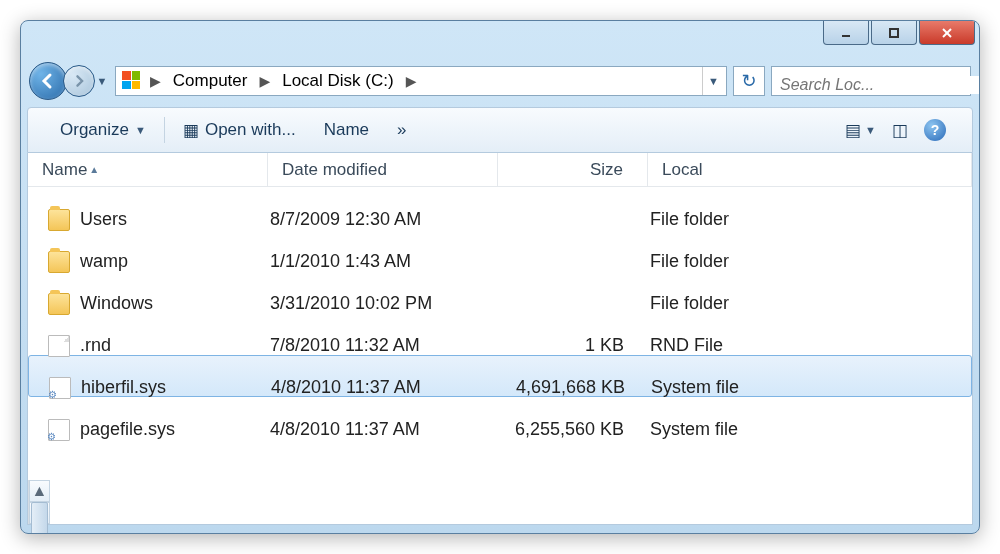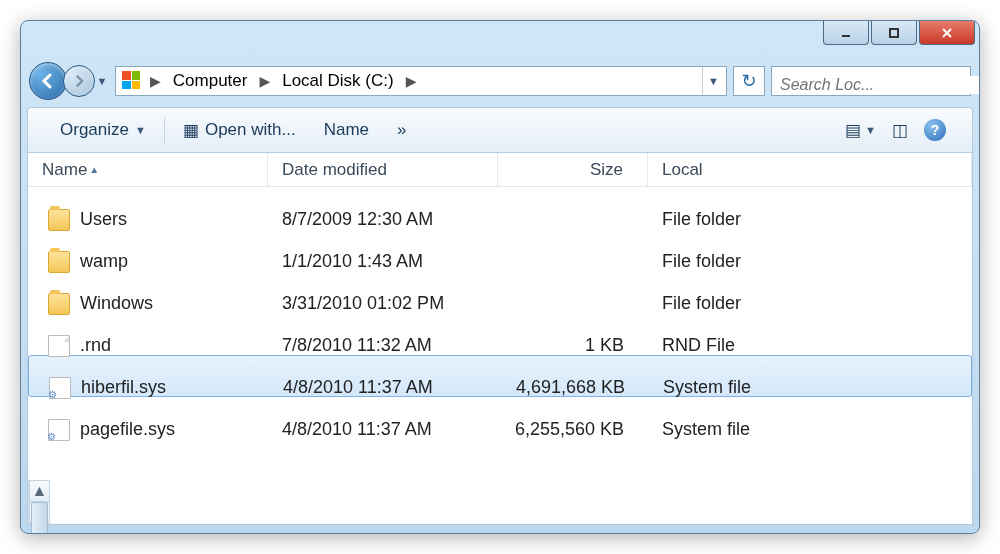--- a/index.html
+++ b/index.html
@@ -107,21 +107,21 @@
   .row {
     height: 42px; display: flex; align-items: center;
     font-size: 18px; color: #222;
     padding: 0;
   }
   .row.selected {
     background: linear-gradient(#e8f2fc, #d4e8fa);
     border: 1px solid #7eb4e4;
     border-radius: 3px;
   }
-  .cell { padding: 0 14px; display: flex; align-items: center; gap: 10px; margin-top: 23px; }
+  .cell { padding: 0 2px; display: flex; align-items: center; gap: 10px; margin-top: 23px; }
   .cell.name { width: 240px; padding-left: 20px; }
   .cell.date { width: 230px; }
   .cell.size { width: 150px; justify-content: flex-end; padding-right: 24px; }
   .cell.type { flex: 1; }
   .ficon { width: 22px; height: 22px; flex-shrink: 0; }
   .folder-ico { background: linear-gradient(#fde39a, #f4c558); border: 1px solid #d8a830; border-radius: 2px; position: relative; }
   .folder-ico::before { content: ""; position: absolute; top: -4px; left: 1px; width: 10px; height: 4px; background: #f4c558; border-radius: 2px 2px 0 0; }
   .file-ico { background: #fff; border: 1px solid #bbb; border-radius: 1px; position: relative; }
   .file-ico::before { content: ""; position: absolute; top: 0; right: 0; width: 6px; height: 6px; background: linear-gradient(135deg, #fff 50%, #ddd 50%); }
   .sys-ico { background: #fff; border: 1px solid #bbb; border-radius: 1px; position: relative; }
@@ -275,21 +275,21 @@
             </div>
             <div class="cell date">1/1/2010 1:43 AM</div>
             <div class="cell size"></div>
             <div class="cell type">File folder</div>
           </div>
           <div class="row">
             <div class="cell name">
               <div class="ficon folder-ico"></div>
               <span>Windows</span>
             </div>
-            <div class="cell date">3/31/2010 01:02 PM</div>
+            <div class="cell date">3/31/2010 10:02 PM</div>
             <div class="cell size"></div>
             <div class="cell type">File folder</div>
           </div>
           <div class="row">
             <div class="cell name">
               <div class="ficon file-ico"></div>
               <span>.rnd</span>
             </div>
             <div class="cell date">7/8/2010 11:32 AM</div>
             <div class="cell size">1 KB</div>

